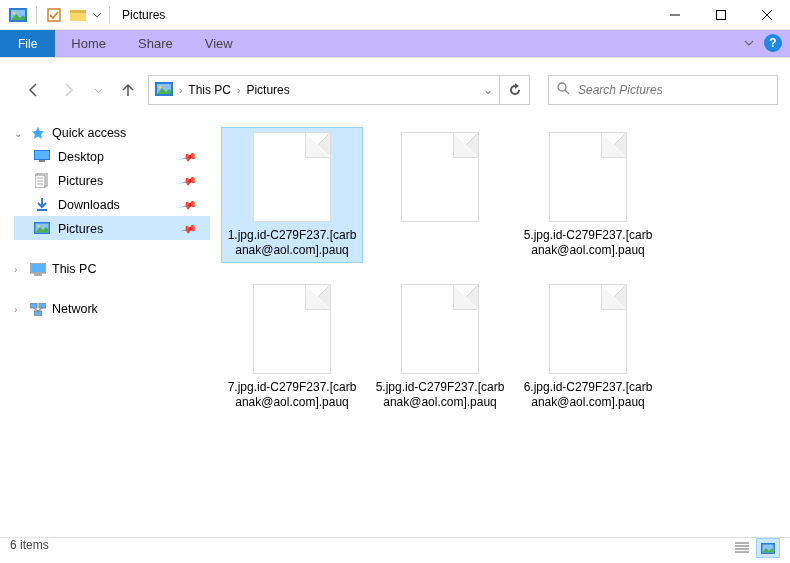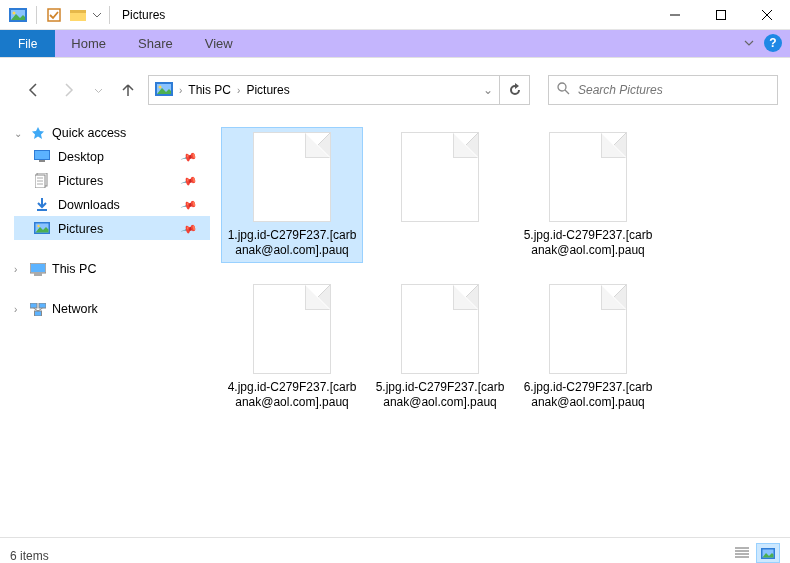--- a/index.html
+++ b/index.html
@@ -51,21 +51,21 @@
     
     .content { flex: 1; padding: 16px 12px; display: flex; flex-wrap: wrap; align-content: flex-start; gap: 18px 8px; overflow: auto; }
     .file-item { width: 140px; display: flex; flex-direction: column; align-items: center; gap: 6px; padding: 4px; }
     .file-item.sel { background: #cce8ff; outline: 1px solid #99d1ff; }
     .file-thumb { width: 78px; height: 90px; background: #fff; border: 1px solid #ddd; position: relative; }
     .file-thumb::after { content: ""; position: absolute; top: 0; right: 0; width: 24px; height: 24px; background: linear-gradient(135deg, #fff 0%, #fff 48%, #d6d6d6 50%, #eee 52%, #eee 100%); clip-path: polygon(0 0, 100% 100%, 100% 0); }
     .file-thumb::before { content: ""; position: absolute; top:0; right:0; width:24px; height:24px; background:#f5f5f5; clip-path: polygon(0 0, 100% 100%, 0 100%); border-left:1px solid #ddd; border-bottom:1px solid #ddd; }
     .file-name { font-size: 12px; text-align: center; line-height: 1.25; word-break: break-all; }
 
     
-    .statusbar { position: absolute; bottom: 0; left: 0; right: 0; height: 26px; border-top: 1px solid #e1e1e1; display: flex; align-items: flex-end; padding: 0 10px; font-size: 12px; color: #444; }
+    .statusbar { position: absolute; bottom: 0; left: 0; right: 0; height: 26px; border-top: 1px solid #e1e1e1; display: flex; align-items: flex-start; padding: 0 10px; font-size: 12px; color: #444; }
     .statusbar-right { margin-left: auto; display: flex; gap: 2px; }
     .view-btn { width: 24px; height: 20px; border: 1px solid transparent; display: flex; align-items: center; justify-content: center; }
     .view-btn.active { border-color: #99d1ff; background: #cce8ff; }
 
     
     .svg-ico { display: block; }
   </style>
 </head>
 <body>
 
@@ -290,21 +290,21 @@
       </div>
       <div class="file-item">
         <div class="file-thumb"></div>
       </div>
       <div class="file-item">
         <div class="file-thumb"></div>
         <div class="file-name">5.jpg.id-C279F237.[carbanak@aol.com].pauq</div>
       </div>
       <div class="file-item">
         <div class="file-thumb"></div>
-        <div class="file-name">4.jpg.id-C279F237.[carbanak@aol.com].pauq</div>
+        <div class="file-name">7.jpg.id-C279F237.[carbanak@aol.com].pauq</div>
       </div>
       <div class="file-item">
         <div class="file-thumb"></div>
         <div class="file-name">5.jpg.id-C279F237.[carbanak@aol.com].pauq</div>
       </div>
       <div class="file-item">
         <div class="file-thumb"></div>
         <div class="file-name">6.jpg.id-C279F237.[carbanak@aol.com].pauq</div>
       </div>
     </div>

